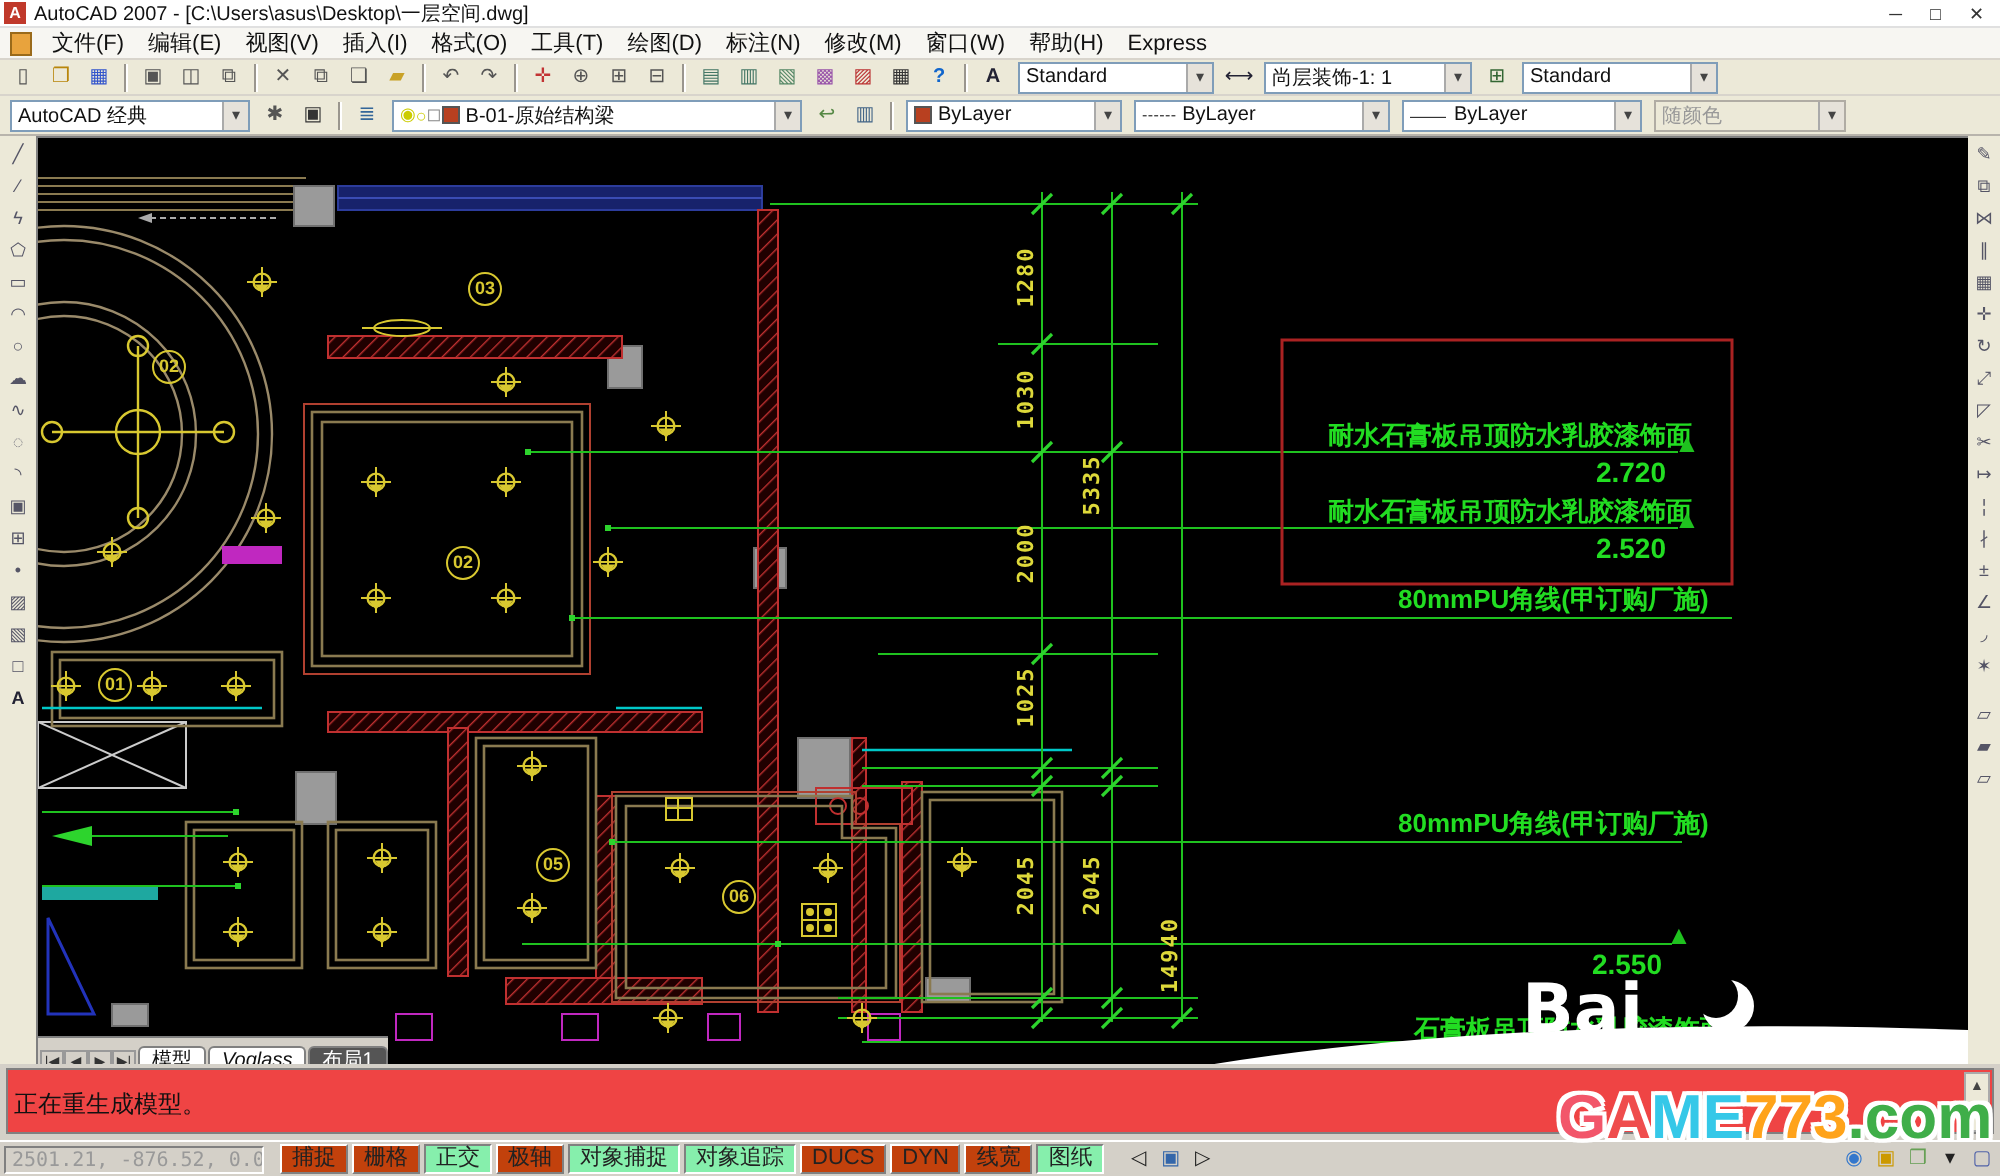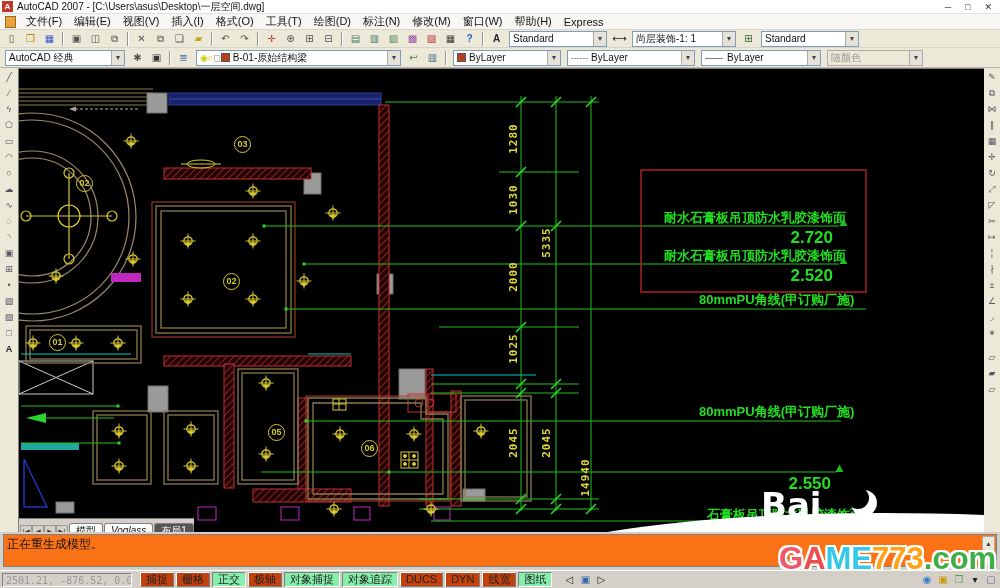--- a/index.html
+++ b/index.html
@@ -28,30 +28,30 @@
   .main{display:flex;height:464px;}
   .ltb,.rtb{width:18px;background:#ece9d8;display:flex;flex-direction:column;align-items:center;padding-top:2px;}
   .rtb{width:16px;}
   .vbtn{width:15px;height:15px;font-size:9px;line-height:14px;text-align:center;color:#556;margin:0 0 1px 0;}
   #canvas{position:relative;width:966px;height:464px;background:#000;overflow:hidden;border-left:1px solid #808080;border-top:1px solid #808080;}
   #plan,#wmark{position:absolute;left:0;top:0;}
   #plan{z-index:1;} #wmark{z-index:5;pointer-events:none;}
   .dim{position:absolute;z-index:2;width:40px;height:13px;line-height:13px;text-align:center;transform:rotate(-90deg);color:#ddd83a;font-size:11px;font-weight:bold;font-family:"DejaVu Sans Mono","Liberation Mono",monospace;letter-spacing:1px;}
   .kn{position:absolute;z-index:2;width:17px;height:17px;border:1.5px solid #d8c830;border-radius:50%;color:#d8c830;font-size:9px;font-weight:bold;text-align:center;line-height:15px;}
   .ann{position:absolute;z-index:2;color:#22dd22;font-size:13px;font-weight:bold;white-space:nowrap;}
-  .elev{position:absolute;z-index:2;color:#22dd22;font-size:17px;font-weight:bold;width:112px;text-align:right;}
+  .elev{position:absolute;z-index:2;color:#22dd22;font-size:14px;font-weight:bold;width:112px;text-align:right;}
   .tri{position:absolute;z-index:2;color:#1fc11f;font-size:13px;}
   .bai{position:absolute;z-index:6;color:#fff;font-size:34px;font-weight:bold;font-family:"DejaVu Sans",sans-serif;}
   .tabstrip{position:absolute;z-index:10;left:0;top:449;top:449px;height:19px;display:flex;align-items:flex-end;background:#d4d0c8;border-top:1px solid #808080;padding-left:1px;}
   .tnav{width:12px;height:12px;font-size:7px;line-height:12px;text-align:center;color:#333;background:#d4d0c8;border:1px solid #999;}
   .tab{height:14px;font-size:10px;line-height:13px;padding:0 6px;border:1px solid #808080;border-bottom:none;background:#fff;color:#111;margin-left:1px;border-radius:3px 3px 0 0;}
   .tab.darktab{background:#555;color:#fff;}
   
   .cmd{height:38px;background:#d4d0c8;padding:2px 3px 3px 3px;position:relative;}
-  .cmdbox{height:100%;background:#f97316;border:1px solid #808080;font-size:12px;color:#111;padding:1px 3px;position:relative;}
+  .cmdbox{height:100%;background:#ef4444;border:1px solid #808080;font-size:12px;color:#111;padding:9px 3px;position:relative;}
   .cmdscroll{position:absolute;right:1px;top:1px;width:13px;height:30px;background:#ece9d8;border:1px solid #aaa;font-size:7px;text-align:center;color:#444;line-height:14px;}
   .status{height:18px;background:#d4d0c8;display:flex;align-items:center;font-size:11px;color:#222;padding:0 2px;gap:2px;border-top:1px solid #fff;}
   .coords{width:130px;height:14px;border:1px solid;border-color:#808080 #fff #fff #808080;color:#999;font-size:10px;padding:0 3px;line-height:13px;font-family:"DejaVu Sans Mono",monospace;white-space:nowrap;overflow:hidden;}
   .tog{height:15px;line-height:13px;padding:0 5px;border:1px solid;border-color:#fff #808080 #808080 #fff;background:#c2410c;white-space:nowrap;}
   .tog.pressed{border-color:#808080 #fff #fff #808080;background:#86efac;}
   .sic{width:14px;height:14px;font-size:10px;line-height:13px;text-align:center;}
   
   .logo{position:absolute;z-index:20;left:779px;top:541px;font-size:31px;font-weight:bold;letter-spacing:0px;white-space:nowrap;
     text-shadow:-2px -2px 0 #fff,2px -2px 0 #fff,-2px 2px 0 #fff,2px 2px 0 #fff,0 -2px 0 #fff,0 2px 0 #fff,-2px 0 0 #fff,2px 0 0 #fff;}
 </style>

